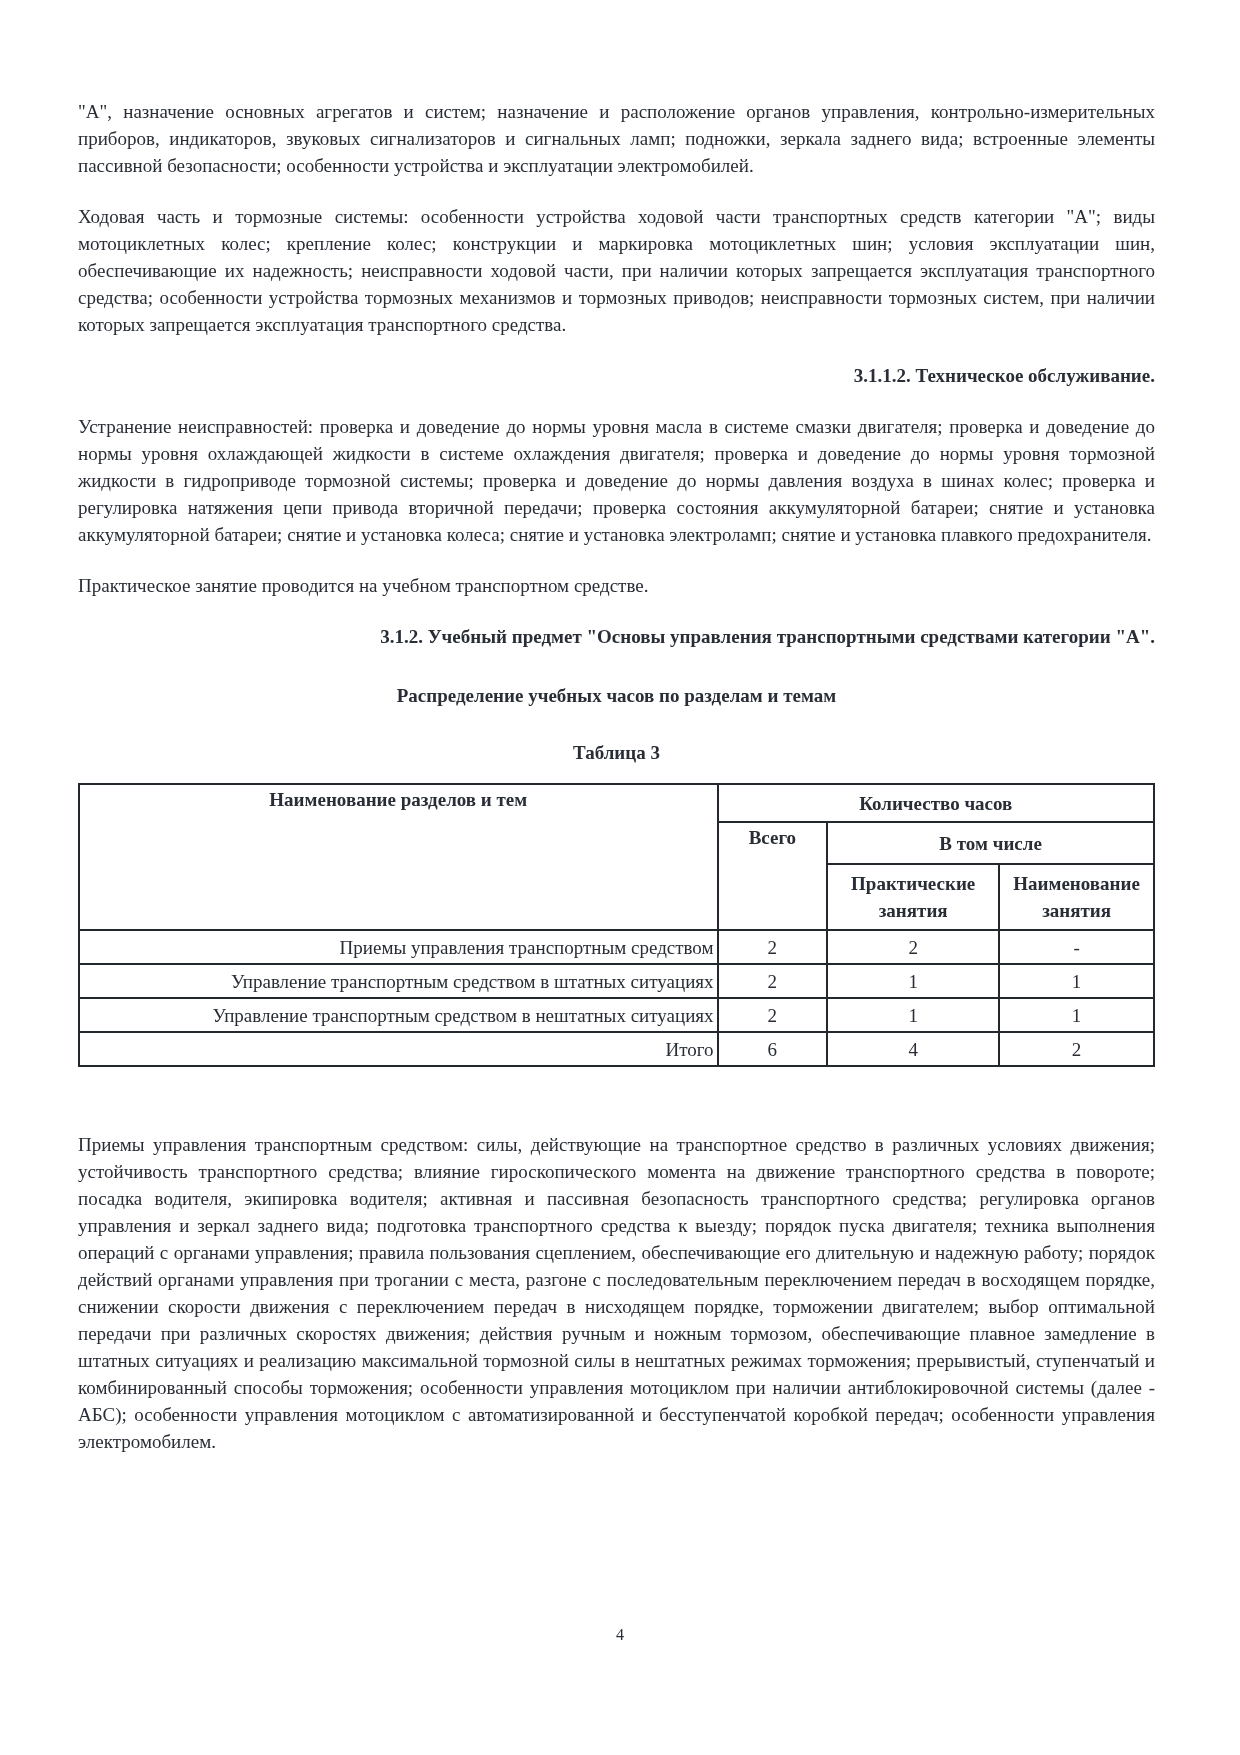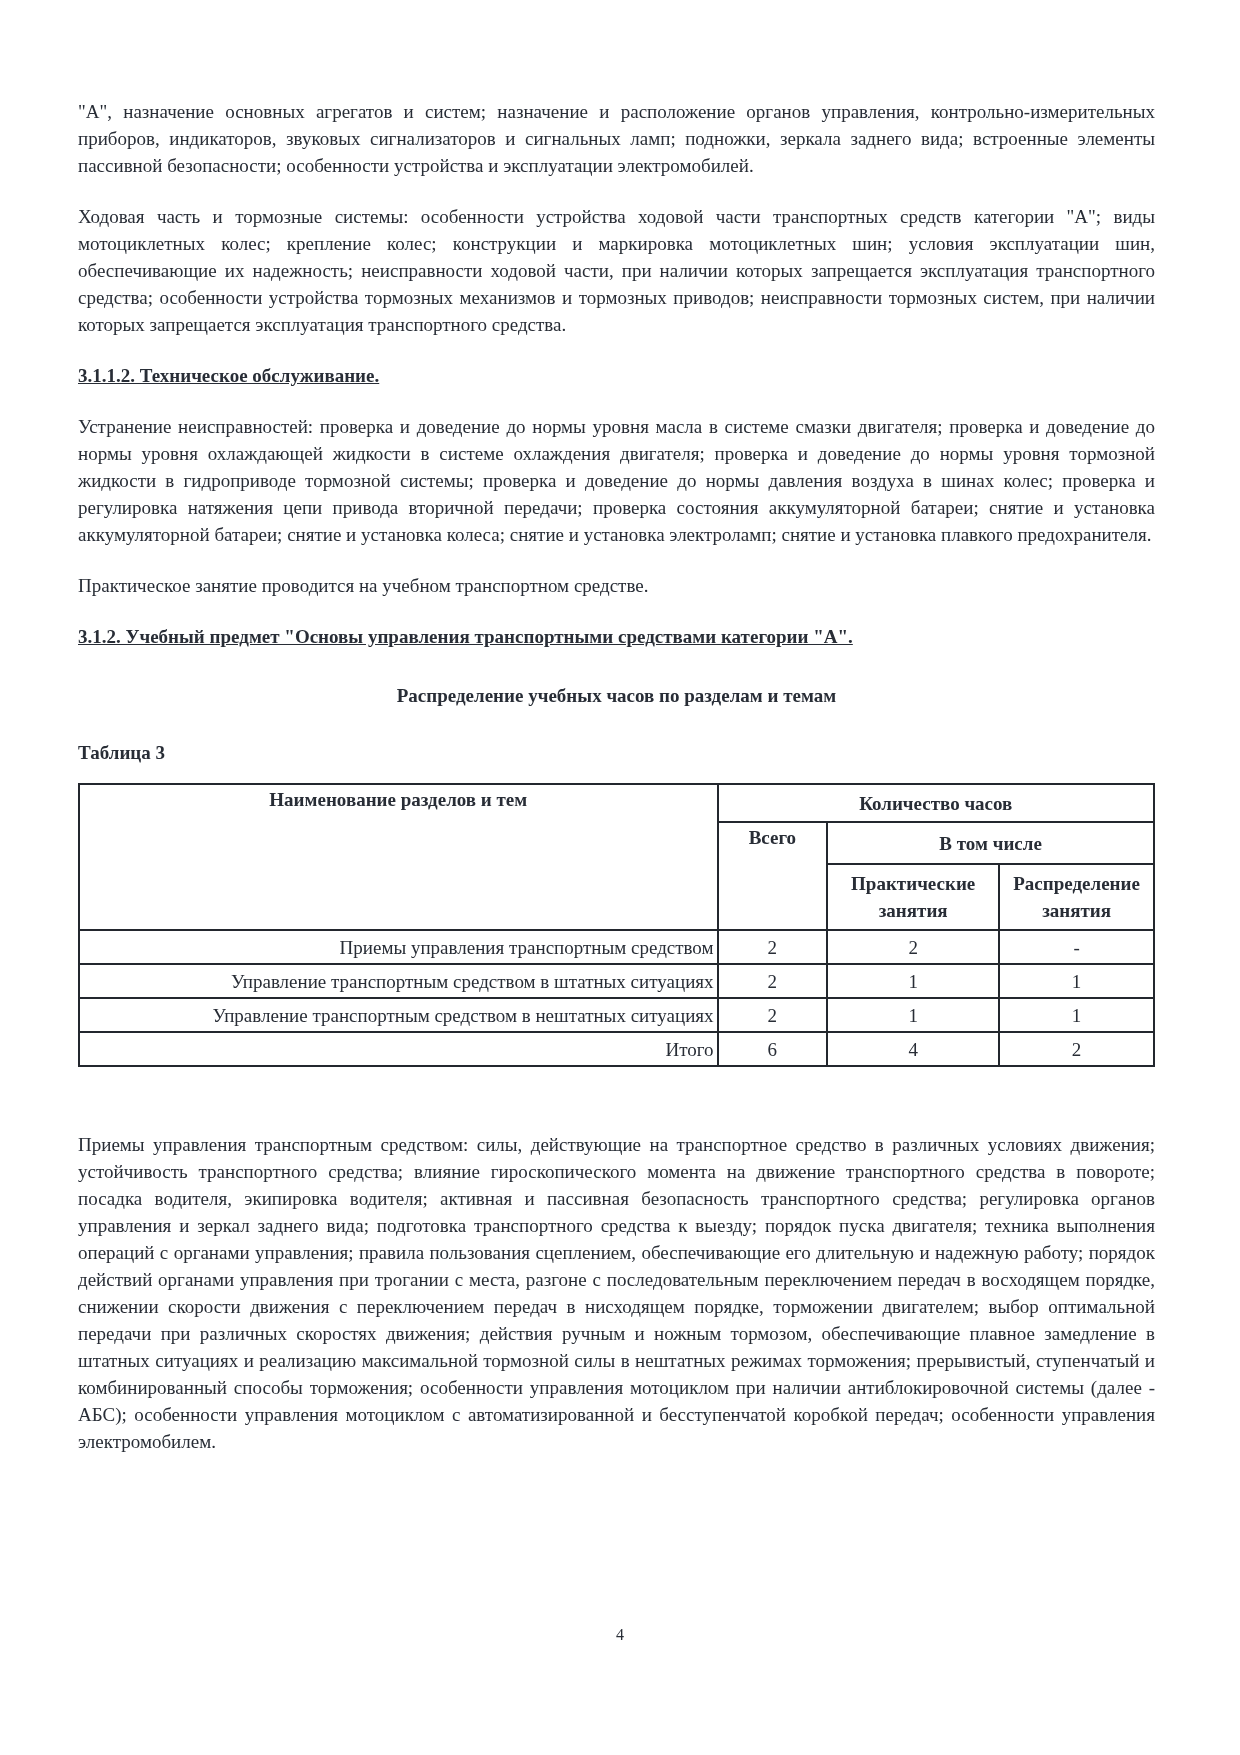--- a/index.html
+++ b/index.html
@@ -22,33 +22,32 @@
   }
   p.body-text {
     margin: 0 0 24px 0;
     text-align: justify;
     text-justify: inter-word;
   }
   p.last { margin-bottom: 8px; }
   .heading {
     margin: 0 0 24px 0;
     font-weight: bold;
-    text-align: left;
-    text-decoration: underline;
+    text-align: right;
   }
   .subject-heading { margin: 4px 0 32px 0; }
   .doc-title {
     margin: 0 0 30px 0;
     font-weight: bold;
     text-align: center;
   }
   .table-label {
     margin: 8px 0 17px 0;
     font-weight: bold;
-    text-align: left;
+    text-align: center;
   }
   table.hours-table {
     width: 100%;
     border-collapse: collapse;
     table-layout: fixed;
     margin: 0 0 64px 0;
   }
   table.hours-table th,
   table.hours-table td {
     border: 2px solid #23272e;
@@ -109,21 +108,21 @@
           <tr class="h1">
         <th rowspan="3" class="c-name">Наименование разделов и тем</th>
         <th colspan="3" class="c-hours">Количество часов</th>
       </tr>
       <tr class="h2">
         <th rowspan="2" class="c-total">Всего</th>
         <th colspan="2" class="c-incl">В том числе</th>
       </tr>
       <tr class="h3">
         <th class="c-theory">Практические занятия</th>
-        <th class="c-practice">Распределение занятия</th>
+        <th class="c-practice">Наименование занятия</th>
       </tr>
       <tr class="data-row">
         <td class="cell-name">Приемы управления транспортным средством</td>
         <td class="cell-num">2</td>
         <td class="cell-num">2</td>
         <td class="cell-num">-</td>
       </tr>
       <tr class="data-row">
         <td class="cell-name">Управление транспортным средством в штатных ситуациях</td>
         <td class="cell-num">2</td>

